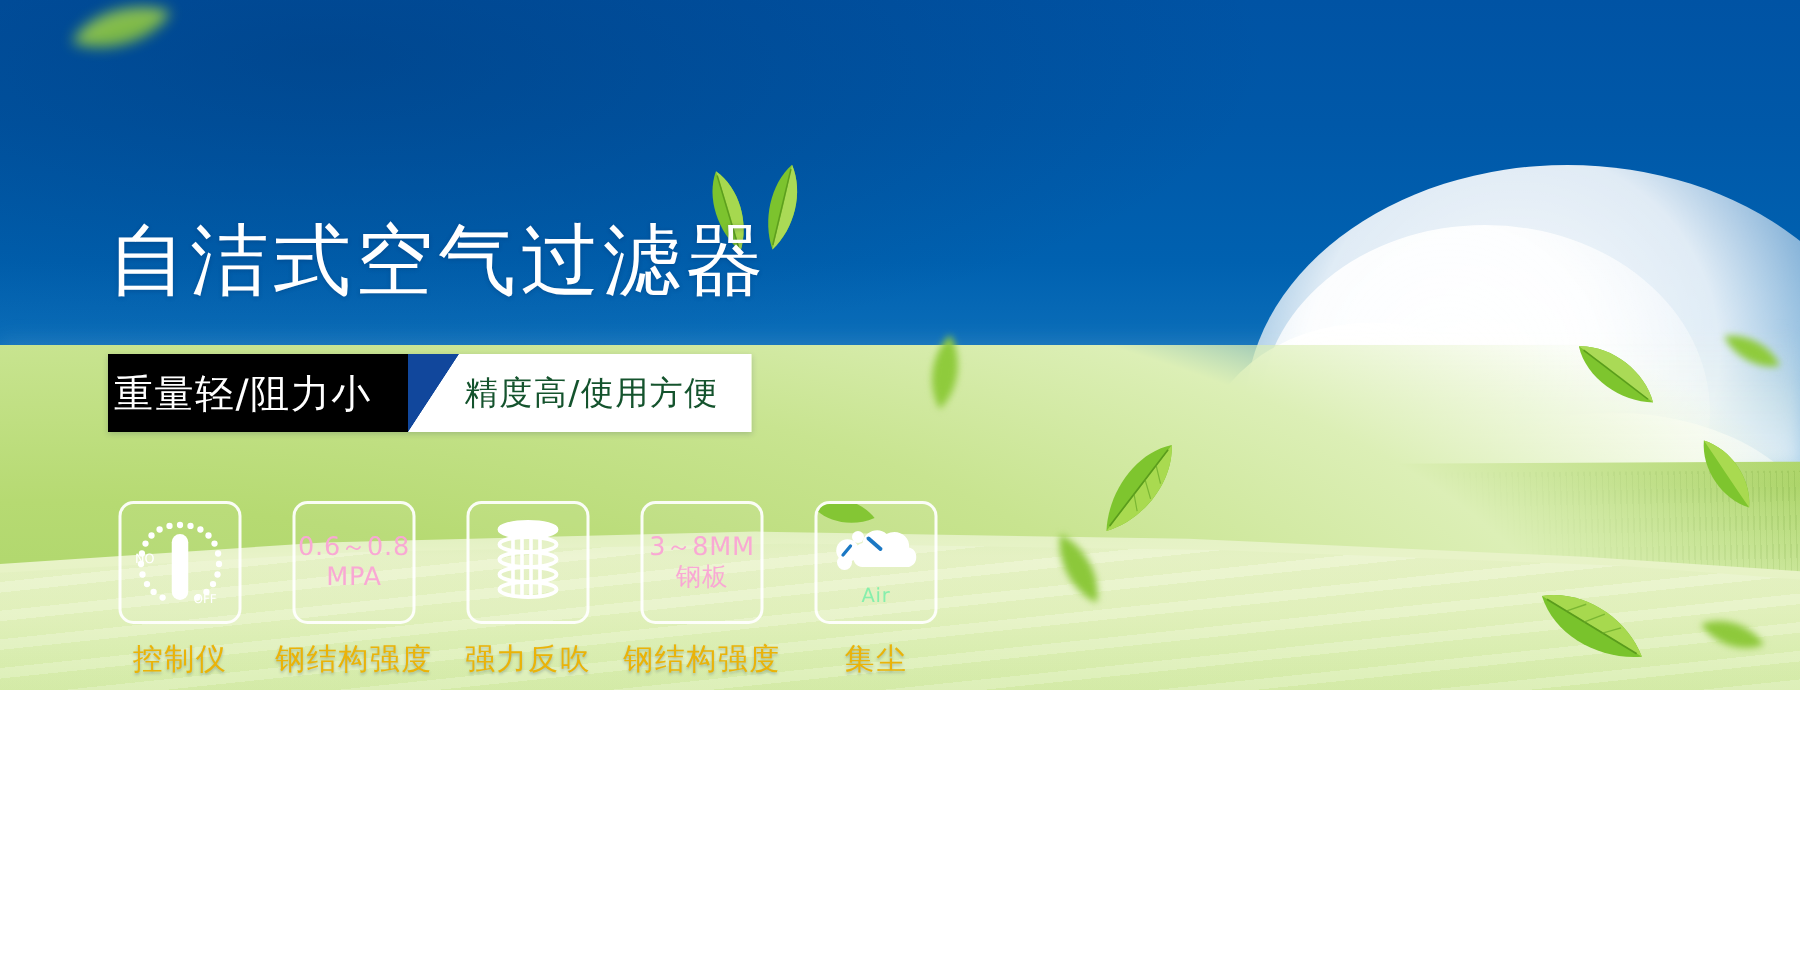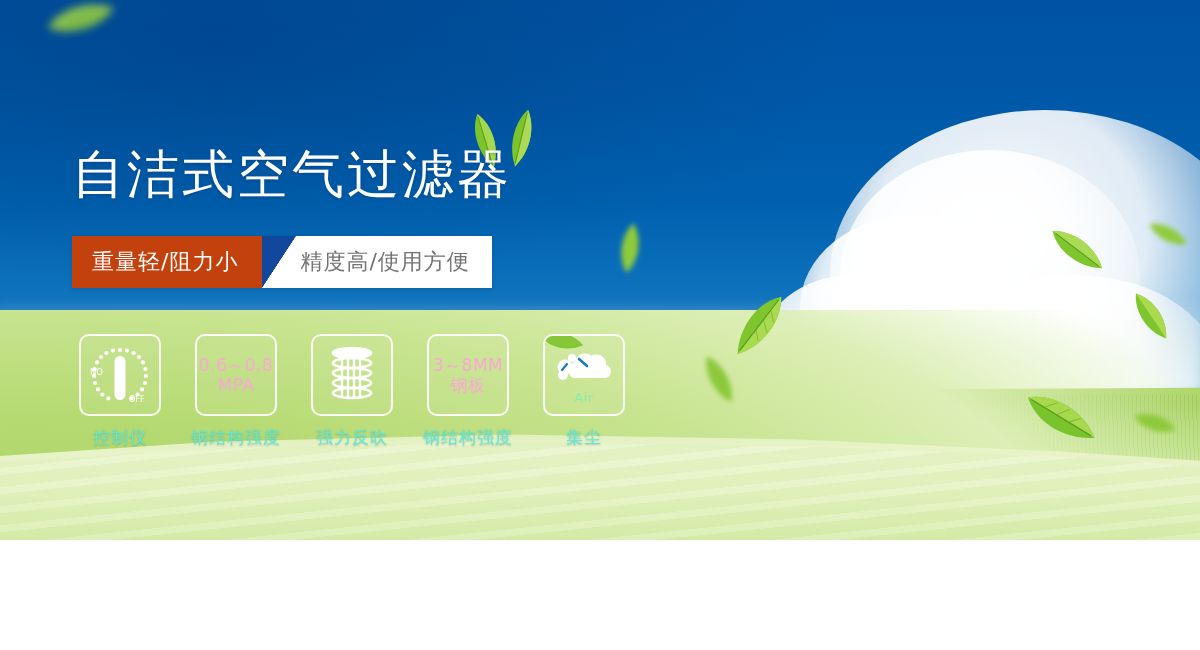--- a/index.html
+++ b/index.html
@@ -7,21 +7,21 @@
     padding: 0;
     background: #ffffff;
   }
   body {
     font-family: "DejaVu Sans", "Liberation Sans", sans-serif;
   }
 
   #banner {
     position: relative;
     width: 1200px;
-    height: 540px;
+    height: 460px;
     overflow: hidden;
     background: #0658a8;
   }
 
   
   .sky {
     position: absolute;
     inset: 0;
     background: linear-gradient(to bottom,
         #0053a4 0%,
@@ -193,36 +193,36 @@
   #subtitle-bar {
     position: absolute;
     left: 72px;
     top: 236px;
     height: 52px;
     display: flex;
     align-items: stretch;
     box-shadow: 0 1px 4px rgba(0,25,70,0.18);
   }
   #subtitle-left {
-    background: #c2410c;
+    background: #000000;
     color: #ffffff;
-    font-size: 22px;
+    font-size: 26px;
     letter-spacing: 1px;
     display: flex;
     align-items: center;
-    padding: 0 24px 0 20px;
+    padding: 0 24px 0 4px;
     white-space: nowrap;
   }
   #subtitle-wedge {
     width: 34px;
     background: linear-gradient(to bottom right, #11479c 49.6%, #ffffff 50.4%);
   }
   #subtitle-right {
     background: #ffffff;
-    color: #737373;
+    color: #14532d;
     font-size: 22px;
     letter-spacing: 1px;
     display: flex;
     align-items: center;
     padding: 0 22px 0 4px;
     white-space: nowrap;
   }
 
   
   #features {
@@ -255,22 +255,22 @@
   .feature-text {
     color: #f9a8d4;
     font-size: 17px;
     line-height: 1.18;
     text-align: center;
     letter-spacing: .5px;
     white-space: nowrap;
   }
   .feature-label {
     margin-top: 10px;
-    color: #5eead4;
-    font-size: 17px;
+    color: #eab308;
+    font-size: 20px;
     letter-spacing: 1px;
     white-space: nowrap;
     text-shadow: 0 1px 2px rgba(0,30,80,0.25);
   }
   .feature-box svg { display: block; }
   .air-word {
     color: #86efac;
     font-size: 13px;
     letter-spacing: .5px;
     margin-top: 1px;

